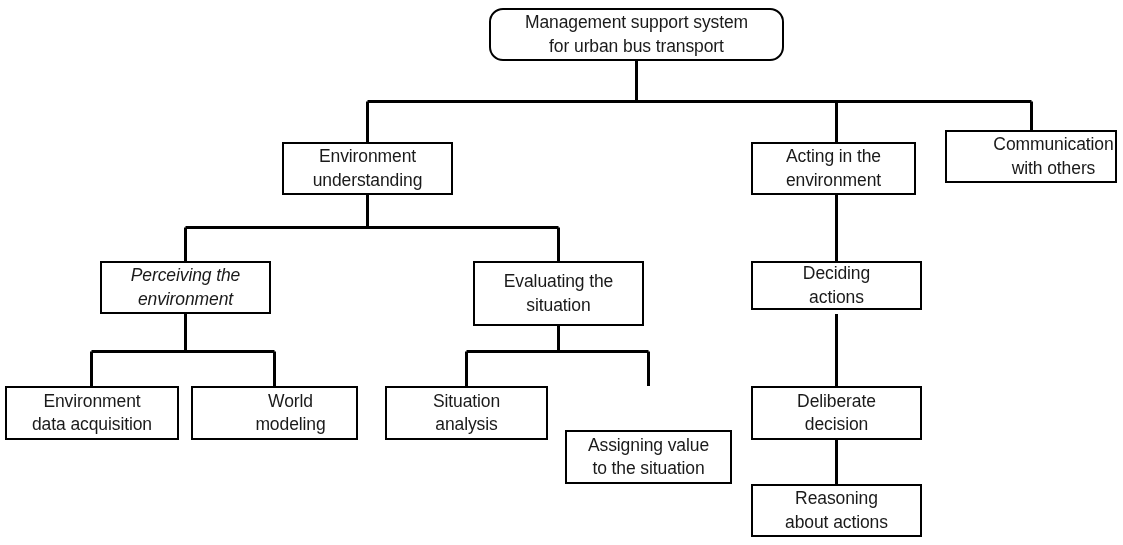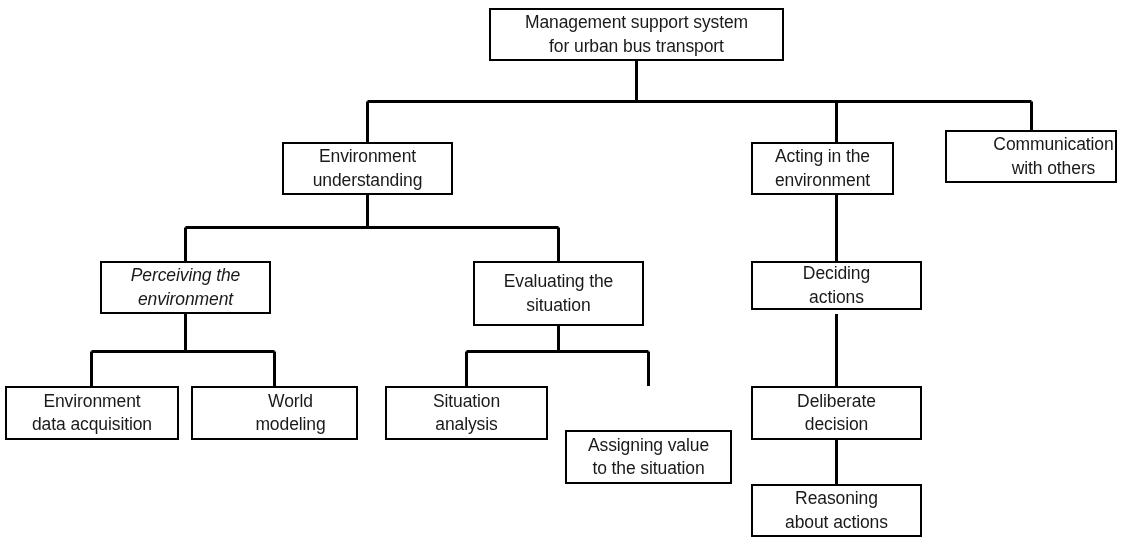--- a/index.html
+++ b/index.html
@@ -74,31 +74,31 @@
       <path d="M466.5,351.5 L648.5,351.5"></path>
       <path d="M466.5,351.5 L466.5,386"></path>
       <path d="M648.5,351.5 L648.5,386"></path>
 
       <path d="M836.5,195 L836.5,261"></path>
       <path d="M836.5,314 L836.5,386"></path>
       <path d="M836.5,440 L836.5,484"></path>
     </g>
   </svg>
 
-  <div class="node" style="left:489px; top:8px; width:295px; height:53px;">
+  <div class="node" style="left:489px; top:8px; width:295px; height:53px;border-radius:14px;">
     <span class="node-label">Management support system
 for urban bus transport</span>
   </div>
 
   <div class="node" style="left:282px; top:142px; width:171px; height:53px;">
     <span class="node-label">Environment
 understanding</span>
   </div>
 
-  <div class="node" style="left:751px; top:142px; width:143px; height:53px;">
+  <div class="node" style="left:751px; top:142px; width:165px; height:53px;">
     <span class="node-label">Acting in the
 environment</span>
   </div>
 
   <div class="node" style="left:945px; top:130px; width:172px; height:53px;padding-left:45px;">
     <span class="node-label">Communication
 with others</span>
   </div>
 
   <div class="node" style="left:100px; top:261px; width:171px; height:53px;font-style:italic;">

